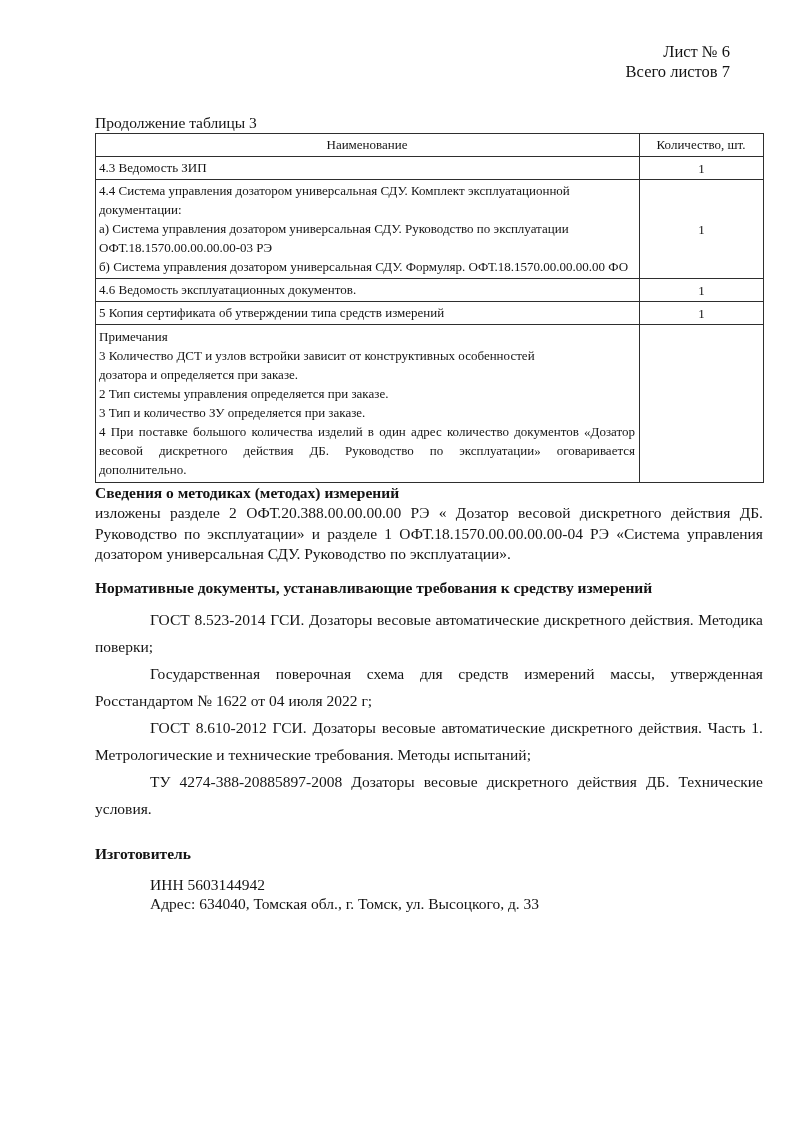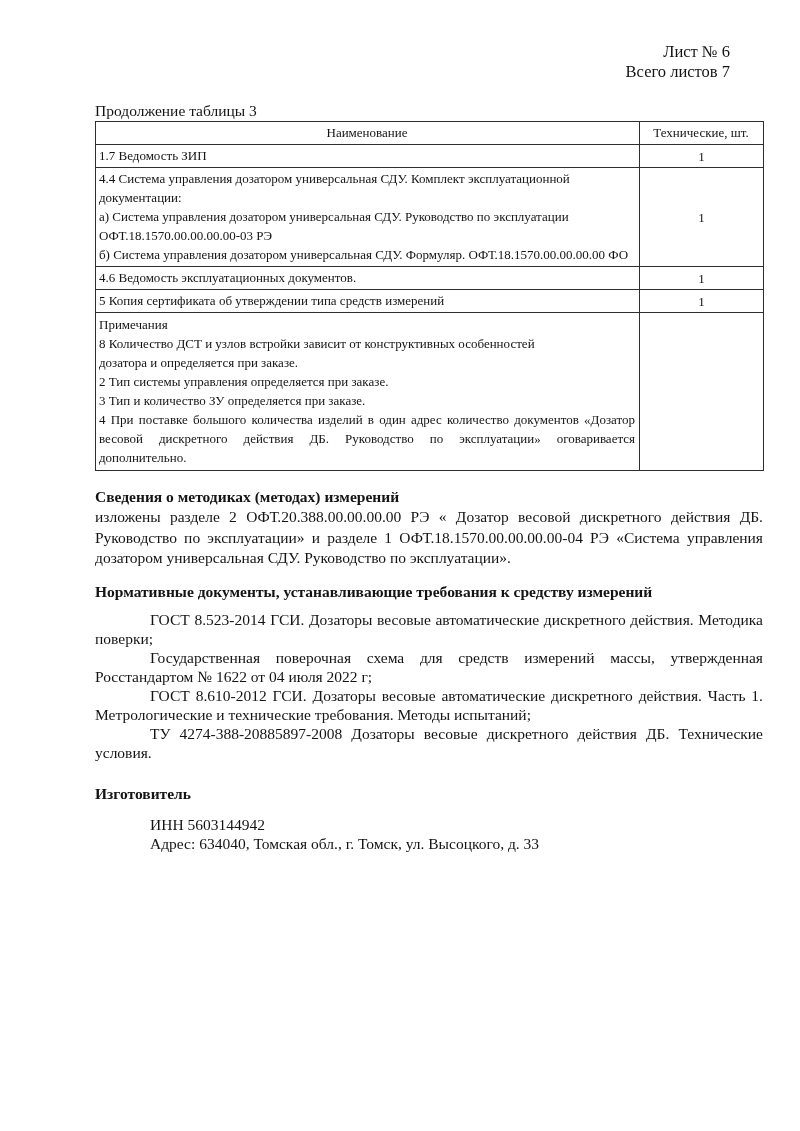--- a/index.html
+++ b/index.html
@@ -8,45 +8,45 @@
     width:800px; height:1131px;
     color:#141414;
     font-family:"Liberation Serif","DejaVu Serif",serif;
     font-size:15.5px;
   }
   .page {
     position:relative; width:768px; height:1131px;
     padding:42px 38px 0 95px; overflow:hidden; background:#ffffff;
   }
   .corner { text-align:right; line-height:20px; font-size:16.5px; }
-  .caption { margin-top:19px; line-height:20px; }
+  .caption { margin-top:31px; line-height:20px; }
 
   table.doc-table { width:668px; border-collapse:collapse; table-layout:fixed; }
   col.col-name { width:544px; }
   col.col-qty  { width:124px; }
   th, td {
     border:1.5px solid #2e2e2e;
     padding:1px 4px 2px 3px;
     line-height:19px;
     vertical-align:middle;
     font-size:13px;
   }
   th { font-weight:normal; text-align:center; }
   td.qty-cell { text-align:center; padding:1px 2px; }
   td.name-cell { text-align:left; }
   .notes-cell { padding-top:2px; padding-bottom:3px; }
   .note-narrow { max-width:458px; }
   .note-justify { text-align:justify; }
 
   .section { width:668px; }
   .sec-heading { font-weight:bold; line-height:20px; }
-  .sec-methods { margin-top:16px; }
+  .sec-methods { }
   .sec-body { line-height:20.5px; text-align:justify; }
   .sec-normative { margin-top:13px; }
-  .ind-p { text-indent:55px; text-align:justify; line-height:19px; }
+  .ind-p { text-indent:55px; text-align:justify; line-height:27px; }
   .sec-normative .ind-p:first-of-type { margin-top:8px; }
   .sec-manufacturer { margin-top:22px; }
   .mfr-block { margin-top:11px; margin-left:55px; width:613px; line-height:19.5px; }
   .mfr-p.justify { text-align:justify; }
 </style>
 </head>
 <body>
 
 <div class="page">
 
@@ -58,26 +58,26 @@
   <div class="caption">Продолжение таблицы 3</div>
 
   <table class="doc-table">
     <colgroup>
         <col class="col-name">
         <col class="col-qty">
       </colgroup>
     <thead>
       <tr>
         <th>Наименование</th>
-        <th>Технические, шт.</th>
+        <th>Количество, шт.</th>
       </tr>
     </thead>
     <tbody>
       <tr>
-        <td class="name-cell">1.7 Ведомость ЗИП</td>
+        <td class="name-cell">4.3 Ведомость ЗИП</td>
         <td class="qty-cell">1</td>
       </tr>
       <tr>
         <td class="name-cell">
           <div class="cell-p">4.4 Система управления дозатором универсальная СДУ. Комплект эксплуатационной документации:</div>
           <div class="cell-p">а) Система управления дозатором универсальная СДУ. Руководство по эксплуатации ОФТ.18.1570.00.00.00.00-03 РЭ</div>
           <div class="cell-p">б) Система управления дозатором универсальная СДУ. Формуляр. ОФТ.18.1570.00.00.00.00 ФО</div>
         </td>
         <td class="qty-cell">1</td>
       </tr>
@@ -85,21 +85,21 @@
         <td class="name-cell">4.6 Ведомость эксплуатационных документов.</td>
         <td class="qty-cell">1</td>
       </tr>
       <tr>
         <td class="name-cell">5 Копия сертификата об утверждении типа средств измерений</td>
         <td class="qty-cell">1</td>
       </tr>
       <tr>
         <td class="name-cell notes-cell">
           <div class="cell-p">Примечания</div>
-          <div class="cell-p note-narrow">8 Количество ДСТ и узлов встройки зависит от конструктивных особенностей дозатора и определяется при заказе.</div>
+          <div class="cell-p note-narrow">3 Количество ДСТ и узлов встройки зависит от конструктивных особенностей дозатора и определяется при заказе.</div>
           <div class="cell-p">2 Тип системы управления определяется при заказе.</div>
           <div class="cell-p">3 Тип и количество ЗУ определяется при заказе.</div>
           <div class="cell-p note-justify">4 При поставке большого количества изделий в один адрес количество документов «Дозатор весовой дискретного действия ДБ. Руководство по эксплуатации» оговаривается дополнительно.</div>
         </td>
         <td class="qty-cell"></td>
       </tr>
     </tbody>
   </table>
 
   <div class="section sec-methods">

